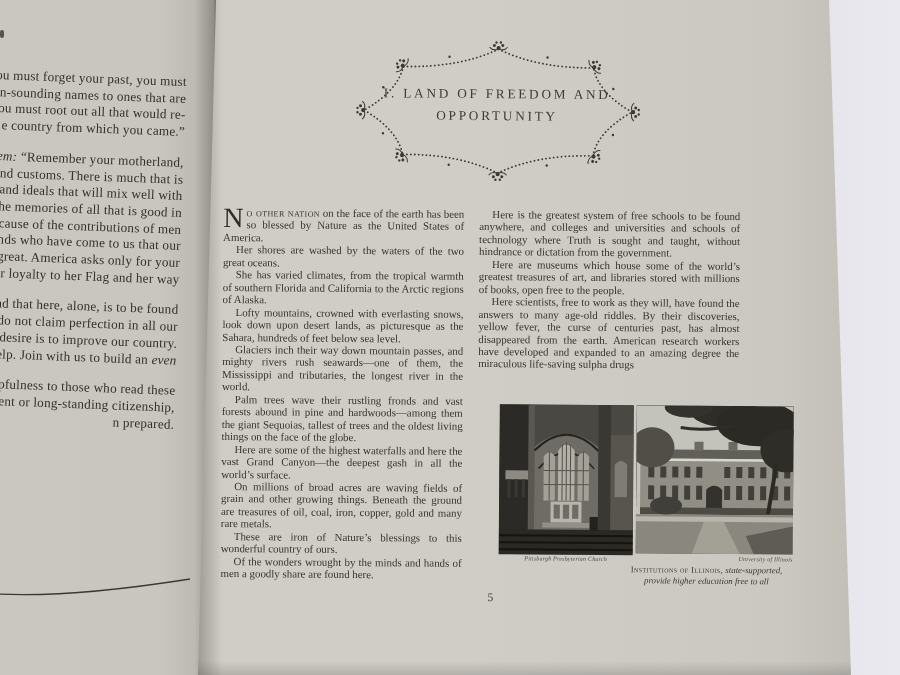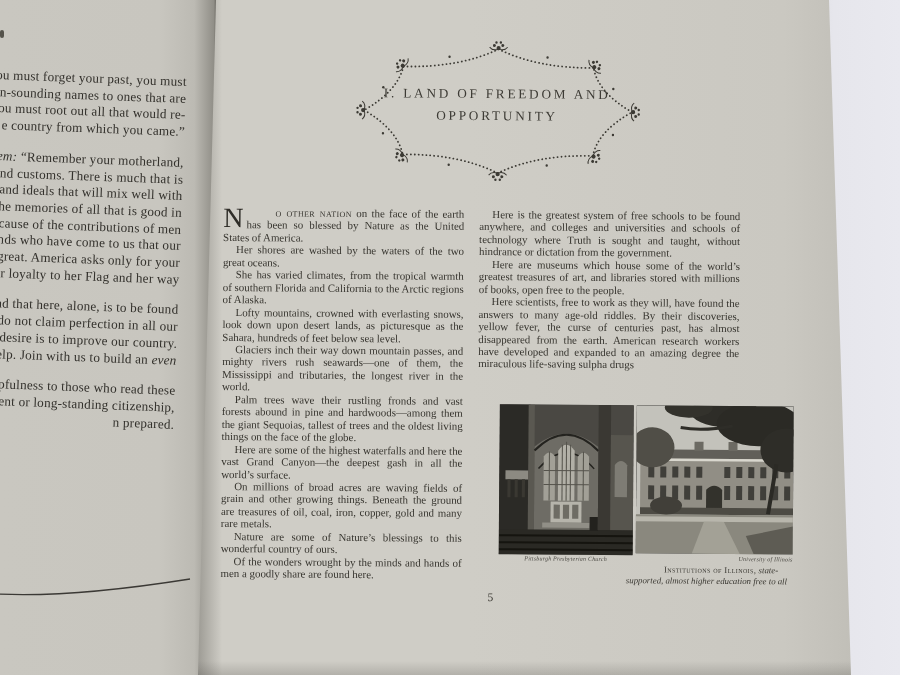--- a/index.html
+++ b/index.html
@@ -41,21 +41,21 @@
                  font-size:13.2px;letter-spacing:2.8px;line-height:22px;color:#3d3b35;}
 
   #columns{position:absolute;left:225px;top:206px;width:517px;
            font-size:10.9px;line-height:12.45px;text-align:justify;color:#37352f;}
   .col{position:absolute;top:0;}
   #col1{left:0;width:241px;}
   #col2{left:256px;width:261px;}
   .col p{margin:0;text-indent:13px;}
   .col p.first{text-indent:0;}
   .dropcap{float:left;font-size:28px;line-height:22px;padding:1px 3px 0 0;color:#2f2d28;}
-  .sc{font-variant:small-caps;letter-spacing:.4px;margin-left:29px;}
+  .sc{font-variant:small-caps;letter-spacing:.4px;}
   .it{}
 
   
   .photo{position:absolute;overflow:hidden;background:#3a3936;}
   #photo-church{left:503px;top:402px;width:134px;height:150px;}
   #photo-university{left:640px;top:402px;width:157px;height:148px;}
   .credit{position:absolute;font-size:6px;font-style:italic;color:#4c4a44;letter-spacing:.2px;}
   #credit-church{left:503px;top:553px;width:134px;text-align:center;}
   #credit-university{left:640px;top:552px;width:157px;text-align:right;}
   .caption{position:absolute;font-size:8.8px;line-height:10.6px;text-align:center;color:#3a3832;}
@@ -126,21 +126,21 @@
       <div id="columns">
         <div id="col1" class="col">
           <p class="first"><span class="dropcap">N</span><span class="sc">o other nation</span><span> on the face of the earth has been so blessed by Nature as the United States of America.</span></p>
           <p>Her shores are washed by the waters of the two great oceans.</p>
           <p>She has varied climates, from the tropical warmth of southern Florida and California to the Arctic regions of Alaska.</p>
           <p>Lofty mountains, crowned with everlasting snows, look down upon desert lands, as picturesque as the Sahara, hundreds of feet below sea level.</p>
           <p>Glaciers inch their way down mountain passes, and mighty rivers rush seawards—one of them, the Mississippi and tributaries, the longest river in the world.</p>
           <p>Palm trees wave their rustling fronds and vast forests abound in pine and hardwoods—among them the giant Sequoias, tallest of trees and the oldest living things on the face of the globe.</p>
           <p>Here are some of the highest waterfalls and here the vast Grand Canyon—the deepest gash in all the world’s surface.</p>
           <p>On millions of broad acres are waving fields of grain and other growing things. Beneath the ground are treasures of oil, coal, iron, copper, gold and many rare metals.</p>
-          <p><span>Nature are some of </span><span class="it">Nature’s</span><span> blessings to this wonderful country of ours.</span></p>
+          <p><span>These are iron of </span><span class="it">Nature’s</span><span> blessings to this wonderful country of ours.</span></p>
           <p>Of the wonders wrought by the minds and hands of men a goodly share are found here.</p>
         </div>
         <div id="col2" class="col">
           <p>Here is the greatest system of free schools to be found anywhere, and colleges and universities and schools of technology where Truth is sought and taught, without hindrance or dictation from the government.</p>
           <p>Here are museums which house some of the world’s greatest treasures of art, and libraries stored with millions of books, open free to the people.</p>
           <p>Here scientists, free to work as they will, have found the answers to many age-old riddles. By their discoveries, yellow fever, the curse of centuries past, has almost disappeared from the earth. American research workers have developed and expanded to an amazing degree the miraculous life-saving sulpha drugs</p>
         </div>
       </div>
 
       <div id="photo-church" class="photo">
@@ -238,21 +238,21 @@
           <ellipse cx="150" cy="44" rx="26" ry="22" fill="#2e2d28"></ellipse>
           <ellipse cx="52" cy="2" rx="24" ry="10" fill="#33322c"></ellipse>
           <path d="M140,58 q-4,26 -8,50" stroke="#2b2a25" stroke-width="4" fill="none"></path>
           <path d="M96,20 q-30,6 -52,2" stroke="#2e2d28" stroke-width="3" fill="none"></path>
         </svg>
       </div>
 
       <div id="credit-church" class="credit">Pittsburgh Presbyterian Church</div>
       <div id="credit-university" class="credit">University of Illinois</div>
 
-      <div id="caption-university" class="caption"><span class="sc">Institutions of Illinois,</span><span class="it"> state-supported, almost higher education free to all</span></div>
+      <div id="caption-university" class="caption"><span class="sc">Institutions of Illinois,</span><span class="it"> state-supported, provide higher education free to all</span></div>
 
       <div id="page-number">5</div>
     </div>
   </div>
 
   <div id="left-page">
     <div class="edge-mark"></div>
     <div id="left-text">
       <div class="lp-block0">
         <div class="lp-line">ou must forget your past, you must</div>

